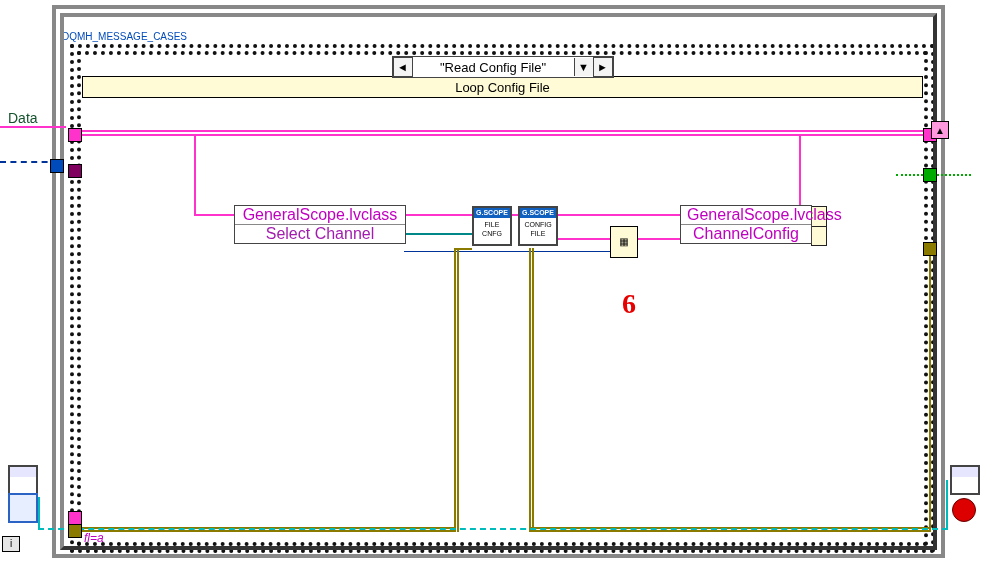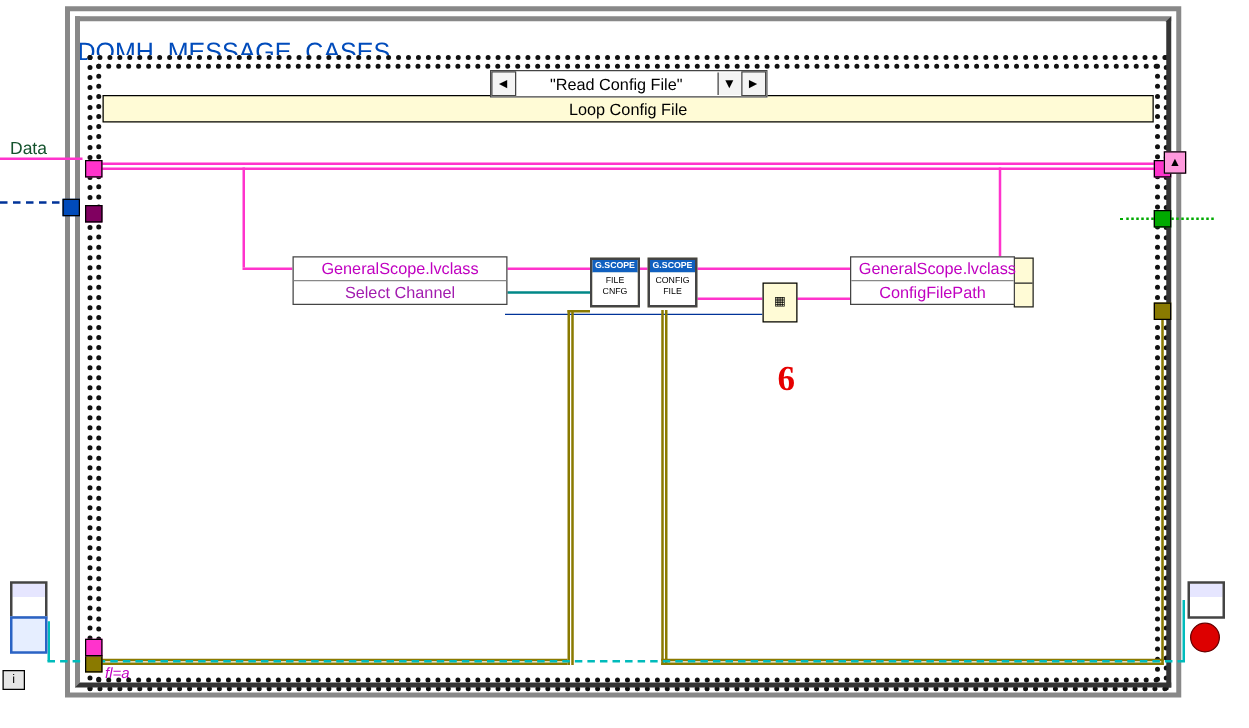--- a/index.html
+++ b/index.html
@@ -6,21 +6,21 @@
   .stage{position:relative;width:999px;height:582px;background:#fff;overflow:hidden;}
   .while-loop{
     position:absolute;left:52px;top:5px;width:885px;height:545px;
     border:4px solid #888;background:#fff;
   }
   .while-loop::after{content:"";position:absolute;inset:4px;border:4px outset #888;pointer-events:none;}
   .loop-title{
     position:absolute;left:50%;top:6px;transform:translateX(-50%);
     color:#888;font-size:14px;
   }
-  .case-label{position:absolute;left:6px;top:22px;color:#004bbb;font-size:20px;}
+  .case-label{position:absolute;left:6px;top:22px;color:#004bbb;font-size:10px;}
   .case-struct{
     position:absolute;left:14px;top:35px;width:857px;height:501px;
     background:#fff;
     border:4px dotted #111;
   }
   .case-struct::after{content:"";position:absolute;inset:3px;border:4px dotted #111;pointer-events:none;}
   .selector{
     position:absolute;left:50%;top:8px;transform:translateX(-50%);
     height:20px;width:220px;background:#fff;display:flex;align-items:center;
     border:1px solid #444;z-index:6;font-size:13px;
@@ -29,21 +29,21 @@
   .sel-text{flex:1;text-align:center;}
   .sel-drop{width:18px;height:18px;border-left:1px solid #444;display:flex;align-items:center;justify-content:center;background:#f4f4f4;font-size:11px;}
   .banner{
     position:absolute;left:8px;top:28px;right:8px;height:20px;
     background:#fffbd6;border:1px solid #000;display:flex;align-items:center;justify-content:center;
     font-size:13px;z-index:3;
   }
   .unbundle{
     position:absolute;border:1px solid #444;background:#fff;z-index:5;
   }
-  .bundle-row{height:18px;border-bottom:1px solid #888;text-align:center;font-size:13px;padding:0 6px;line-height:18px;}
+  .bundle-row{height:18px;border-bottom:1px solid #888;text-align:center;font-size:16px;padding:0 6px;line-height:18px;}
   .bundle-row:last-child{border-bottom:none;}
   .clr-class{color:#c000c0;}
   .clr-path{color:#0099aa;}
   .clr-int{color:#a21caf;}
   .vinode{
     position:absolute;width:36px;height:36px;border:2px solid #444;background:#fffbd6;z-index:5;
     display:flex;flex-direction:column;
   }
   .vinode .vi-hdr{height:10px;background:#1060c0;color:#fff;font-size:7px;font-weight:bold;text-align:center;overflow:hidden;line-height:10px;}
   .vinode .vi-body{flex:1;background:#fff;font-size:7px;text-align:center;line-height:9px;padding-top:2px;}
@@ -135,21 +135,21 @@
       <div class="arrnode" style="left:536px;top:178px;">▦</div>
       <div class="wire w-pink" style="left:480px;top:190px;width:56px;height:2px;"></div>
       <div class="wire w-pink" style="left:562px;top:190px;width:46px;height:2px;"></div>
 
       <div class="bundle" style="left:737px;top:158px;">
         <div class="bar"></div>
       </div>
 
       <div class="unbundle" style="left:606px;top:157px;width:130px;">
         <div class="bundle-row clr-class">GeneralScope.lvclass</div>
-        <div class="bundle-row clr-class">ConfigFilePath</div>
+        <div class="bundle-row clr-class">ChannelConfig</div>
       </div>
 
       <div class="wire w-pink" style="left:751px;top:166px;width:2px;height:-80px;"></div>
 
       <div class="wire w-olive" style="left:0px;top:482px;width:380px;height:2px;box-shadow:0 -3px 0 #8a7a00;"></div>
       <div class="wire w-olive" style="left:380px;top:200px;width:2px;height:284px;box-shadow:3px 0 0 #8a7a00;"></div>
       <div class="wire w-olive" style="left:380px;top:200px;width:18px;height:2px;"></div>
       <div class="wire w-olive" style="left:455px;top:200px;width:2px;height:284px;box-shadow:3px 0 0 #8a7a00;"></div>
       <div class="wire w-olive" style="left:455px;top:482px;width:402px;height:2px;box-shadow:0 -3px 0 #8a7a00;"></div>
       <div class="wire w-olive" style="left:855px;top:200px;width:2px;height:284px;"></div>

